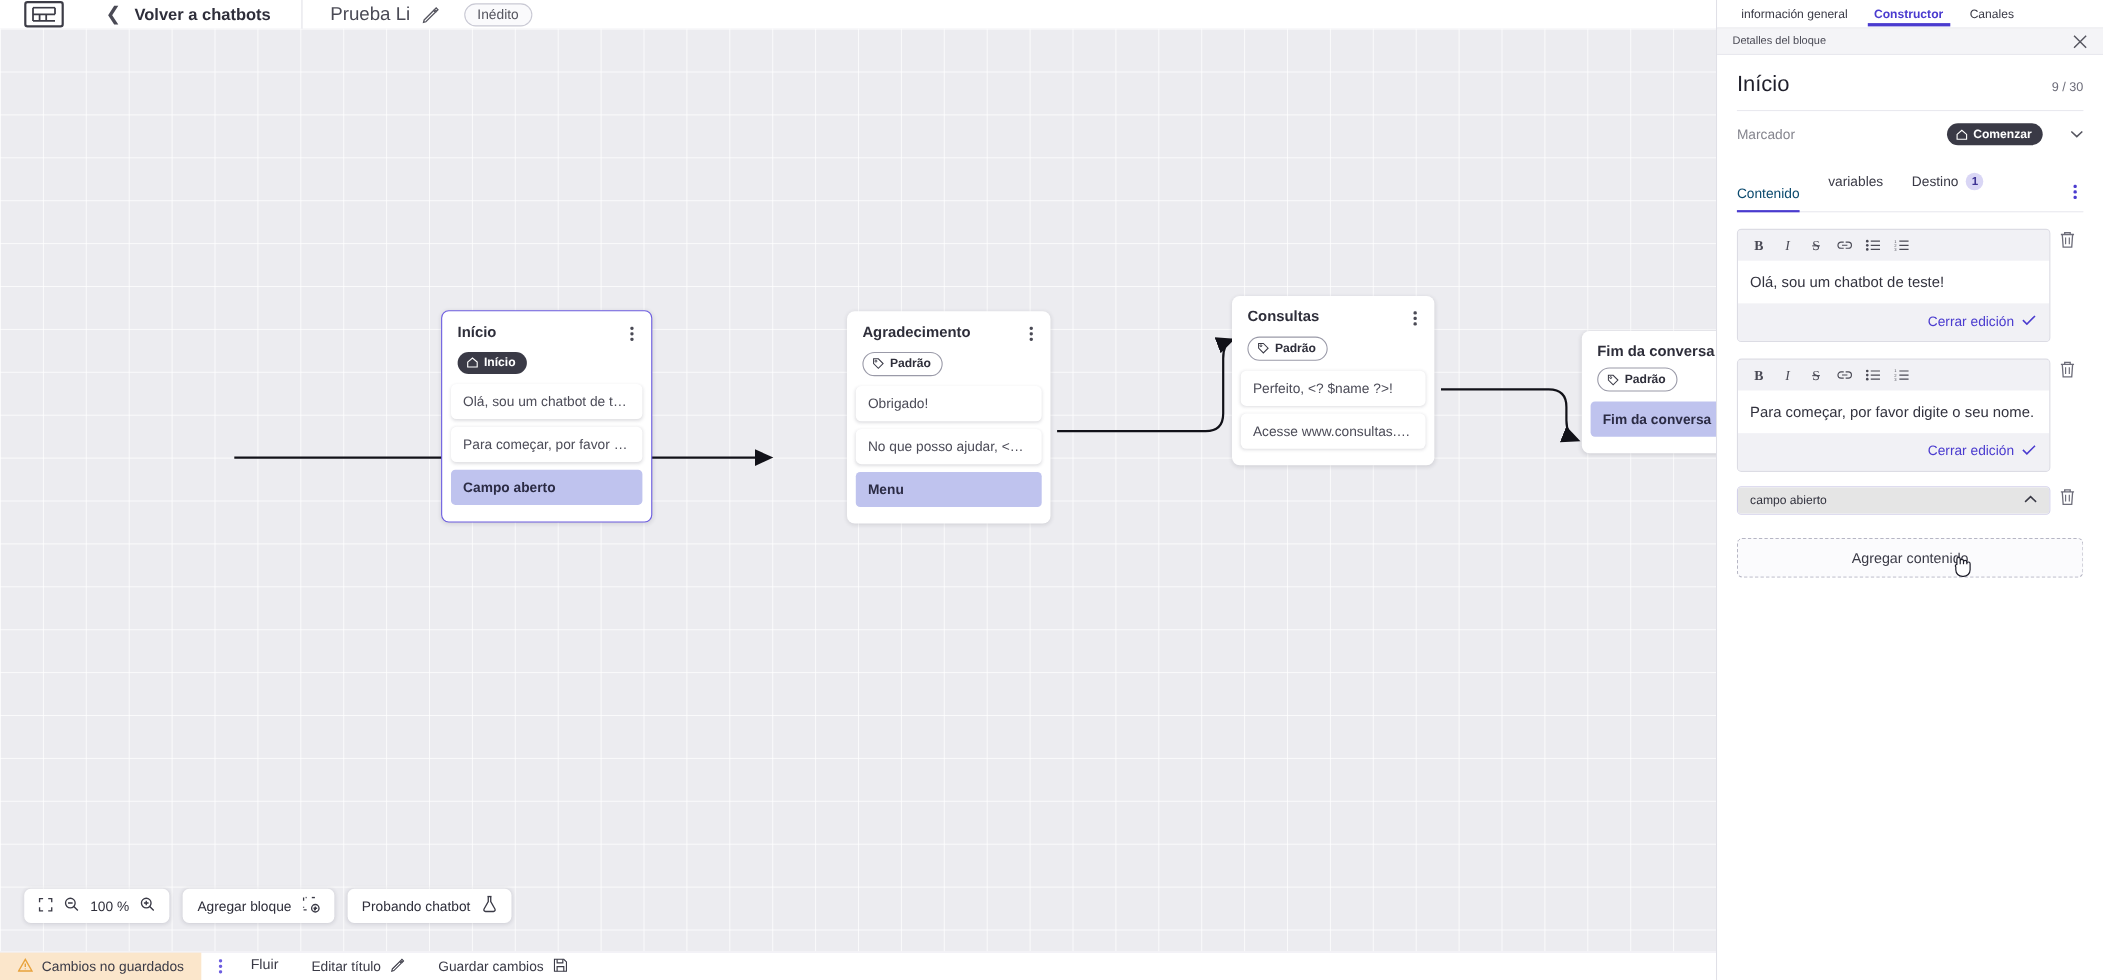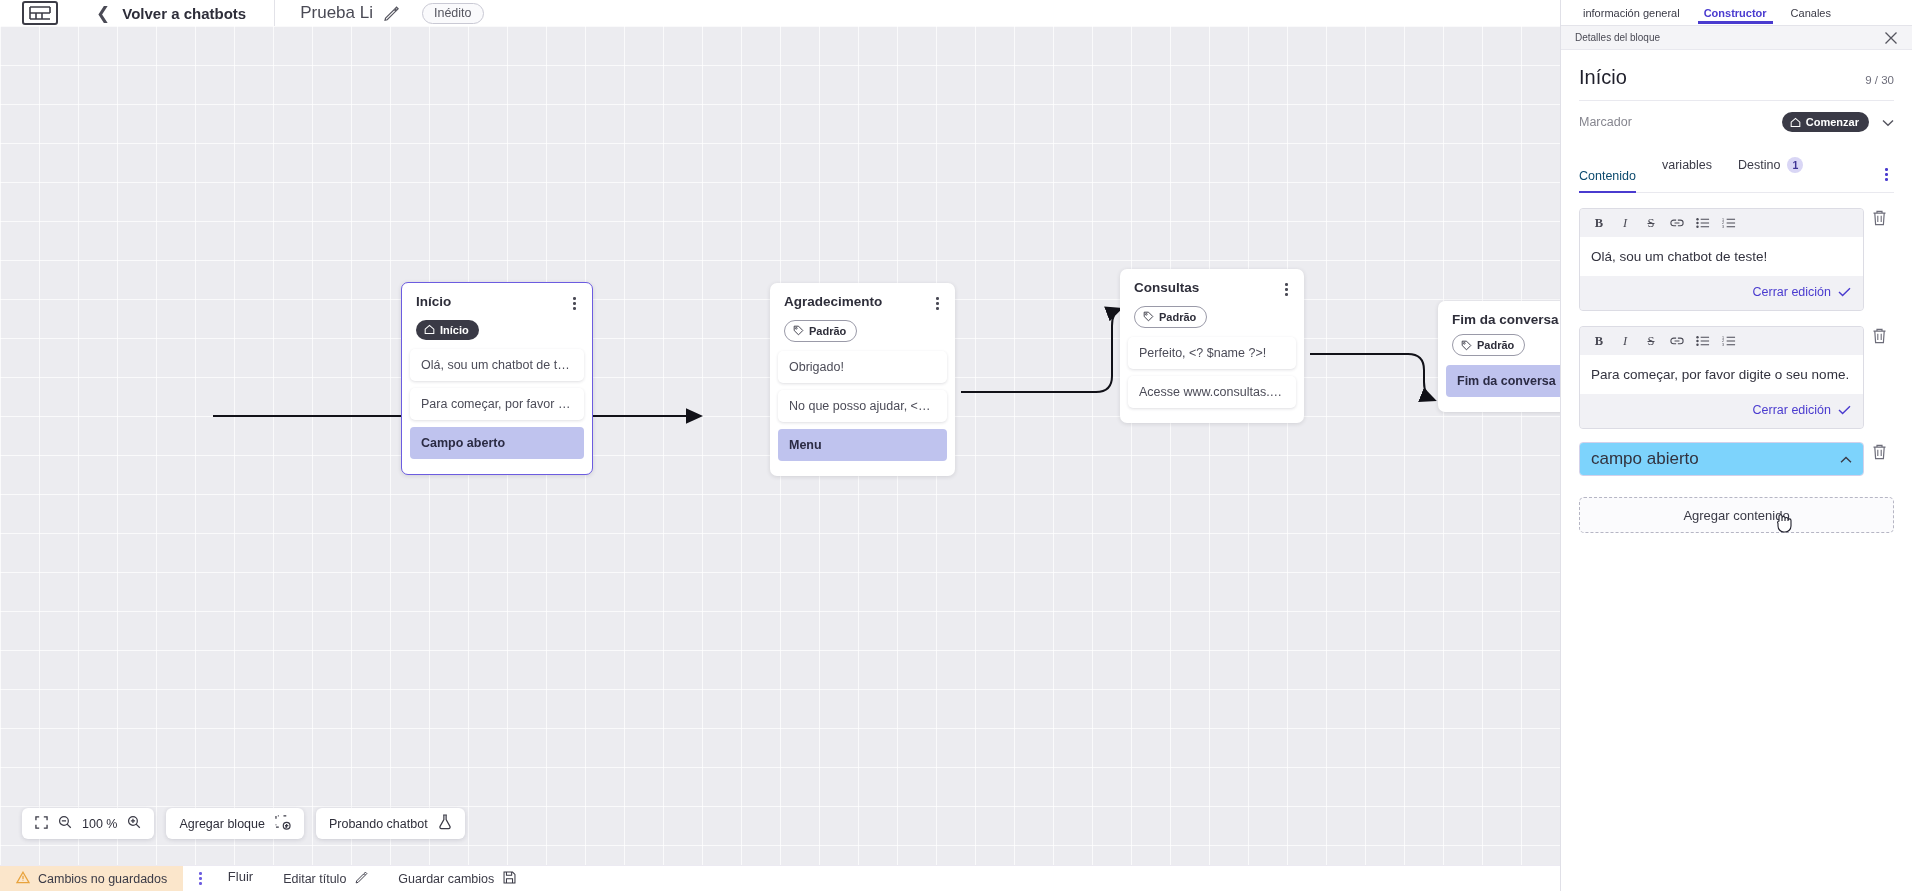--- a/index.html
+++ b/index.html
@@ -160,21 +160,21 @@
     display: flex; align-items: baseline; justify-content: space-between;
     padding: 16px 0 11px; border-bottom: 1px solid #e9e9ef;
   }
   .blk-title { font-size: 20px; color: #1f1f2b; font-weight: 500; }
   .blk-count { font-size: 11.5px; color: #6d6d7a; }
   .marker-row {
     display: flex; align-items: center; justify-content: space-between;
     padding: 11px 0 9px;
   }
   .marker-lbl { font-size: 12.5px; color: #86868f; }
-  .marker-right { display: flex; align-items: center; gap: 13px; }
+  .marker-right { display: flex; align-items: center; gap: 25px; }
   .ctab-row {
     display: flex; align-items: center; gap: 26px; padding: 6px 0 0;
     border-bottom: 1px solid #e9e9ef; position: relative;
   }
   .ctab {
     font-size: 12.5px; color: #3a3a46; padding-bottom: 9px;
     position: relative; cursor: pointer; display: flex; align-items: center; gap: 7px;
   }
   .ctab.active { color: #0c4a6e; font-weight: 400; margin-top: 22px; }
   .ctab.active::after {
@@ -214,23 +214,23 @@
   .close-edit { font-size: 12.5px; color: #4a3bcf; font-weight: 500; cursor: pointer; }
   .trash { width: 30px; display: flex; justify-content: center; padding-top: 2px; cursor: pointer; }
 
   
   .field-wrap { display: flex; align-items: flex-start; margin-top: 13px; }
   .field-card {
     flex: 1; border: 1px solid #d3d1ea; border-radius: 4px; overflow: hidden;
     background: #ffffff;
   }
   .field-head {
-    background: #7dd3fc; padding: 6px 11px; display: flex;
+    background: #e5e5e5; padding: 6px 11px; display: flex;
     align-items: flex-start; justify-content: space-between;
-    font-size: 17px; color: #32323e; cursor: pointer;
+    font-size: 11px; color: #32323e; cursor: pointer;
   }
   .field-body { padding: 11px 12px 13px; }
   .field-label { font-size: 12.5px; color: #32323e; padding-left: 8px; }
   .radio-row { display: flex; align-items: center; gap: 22px; margin-top: 9px; }
   .radio-item { display: flex; align-items: center; gap: 8px; cursor: pointer; }
   .radio {
     width: 14px; height: 14px; border-radius: 50%;
     border: 1.5px solid #a9a9b8; background: #ffffff; flex: 0 0 auto;
   }
   .radio.on { border: 3.5px solid #4a3bcf; background: #6a5ae0; }

